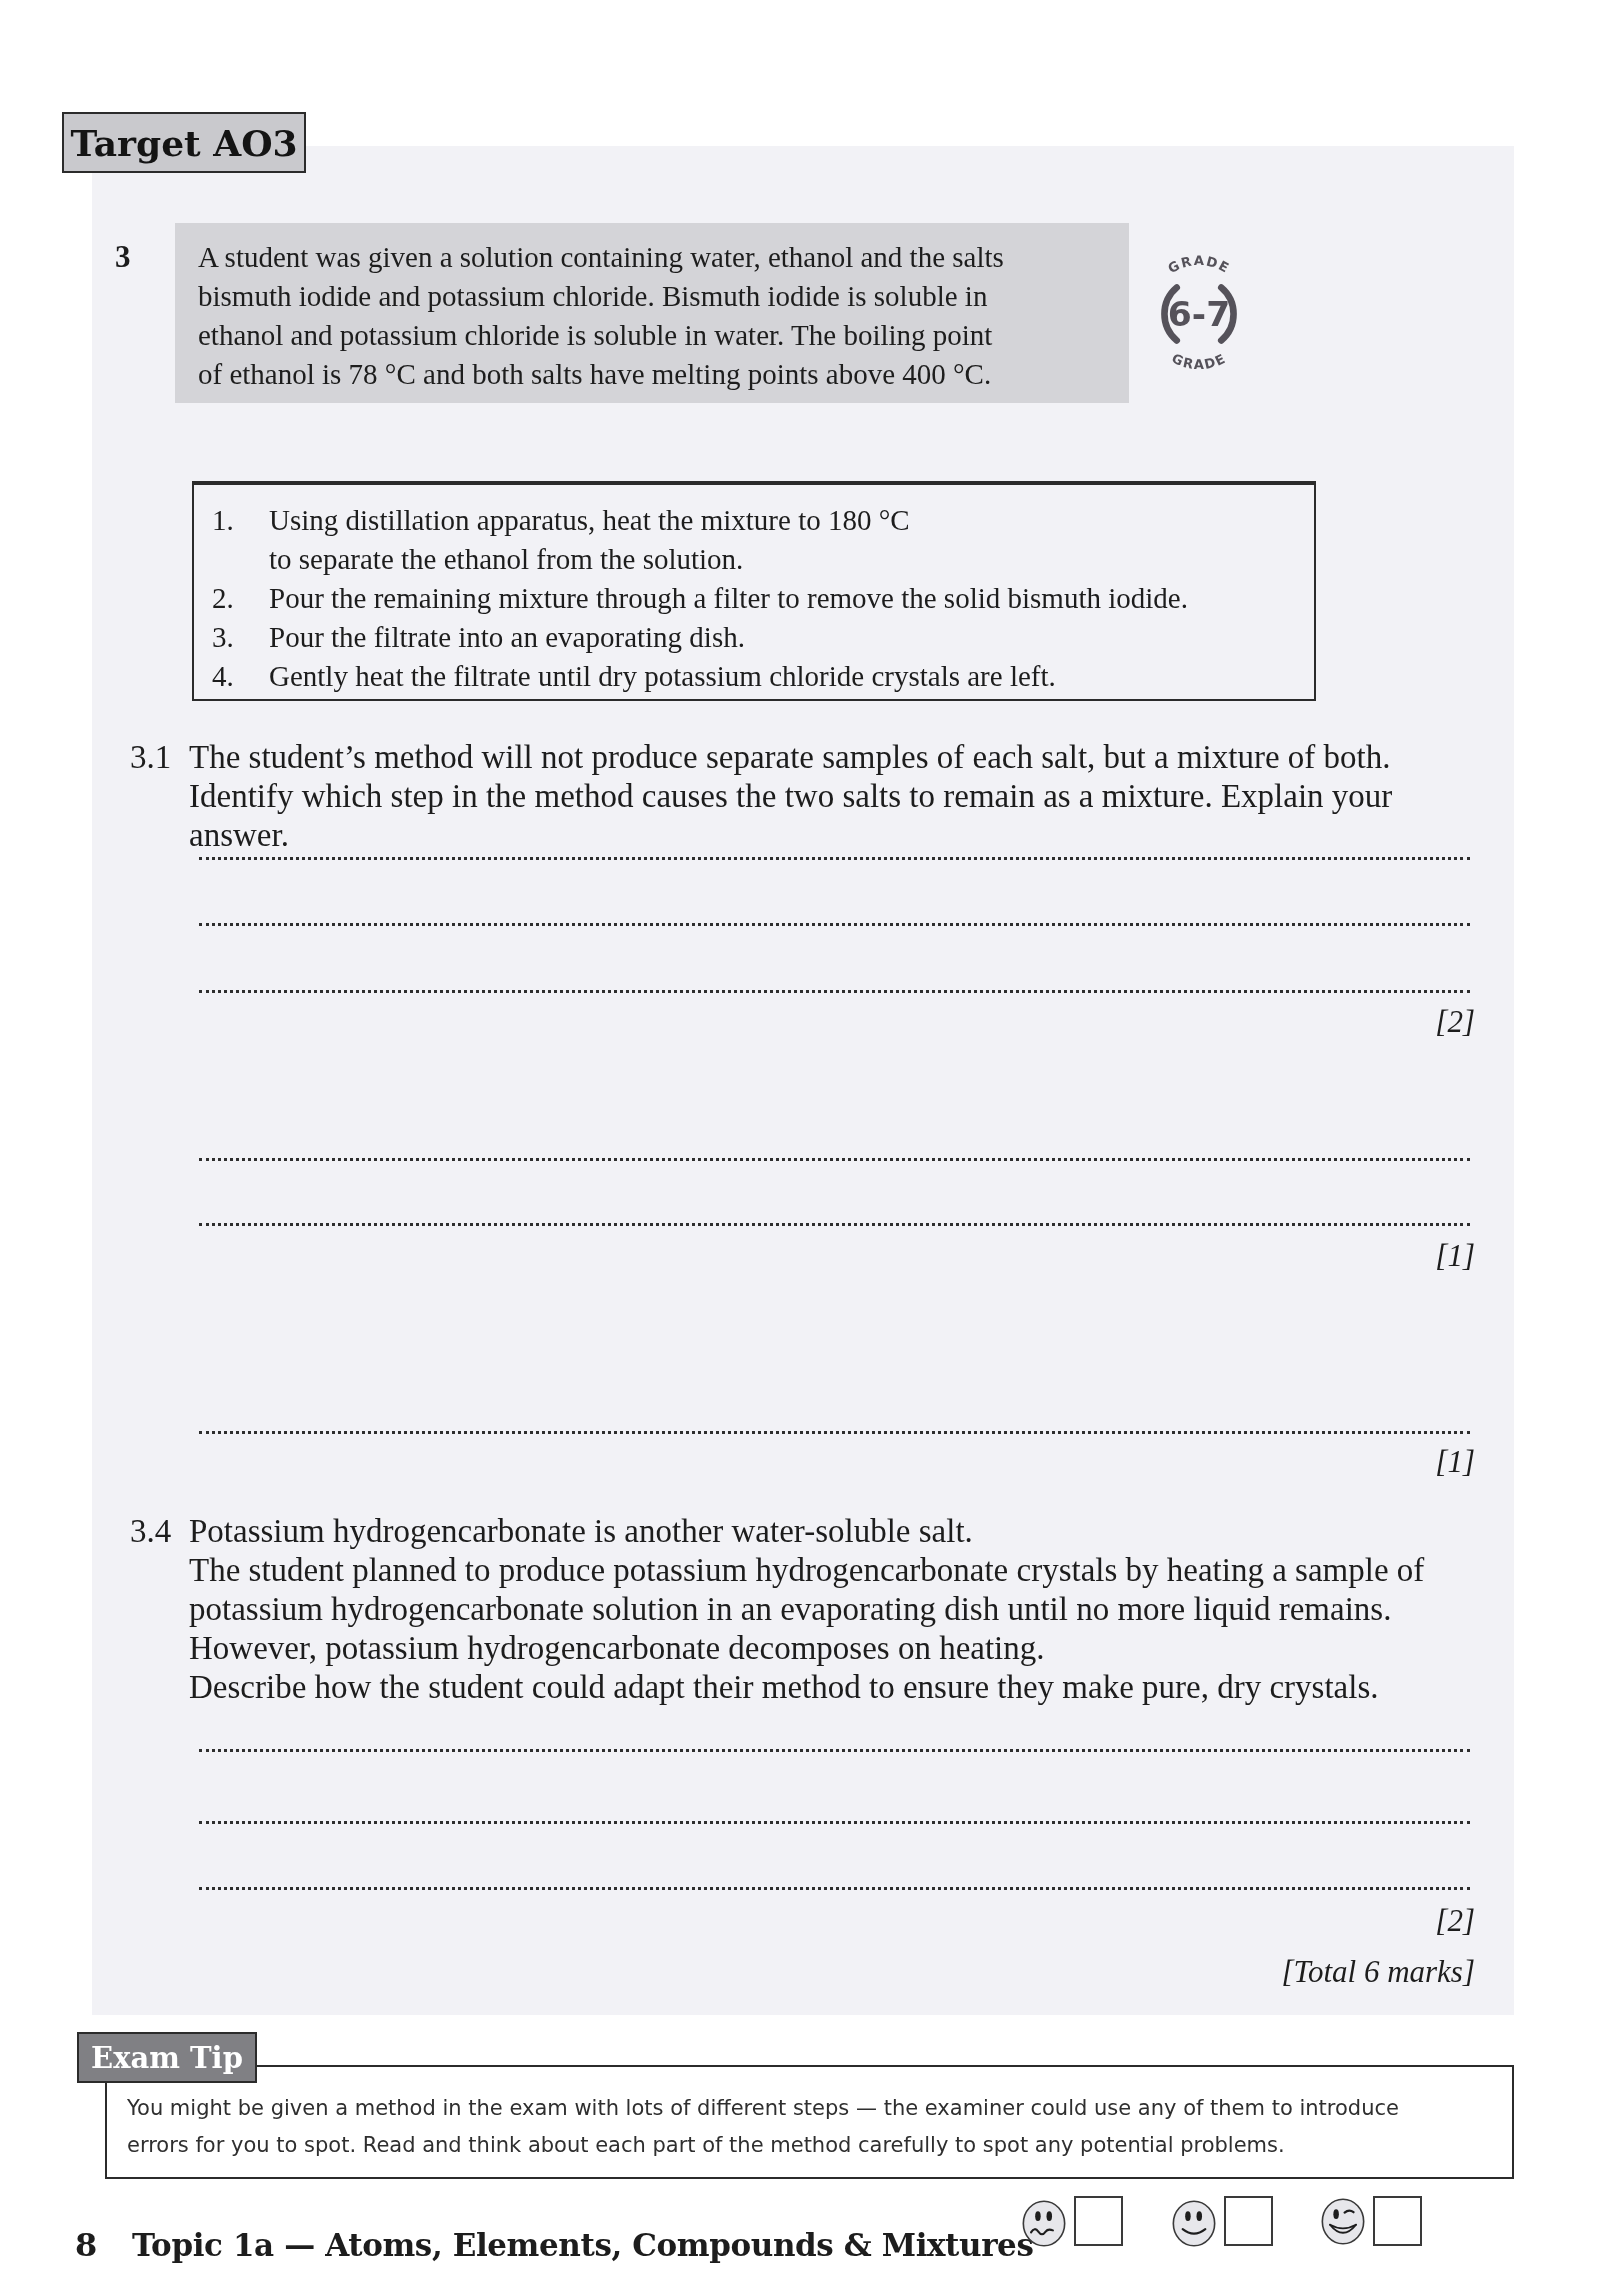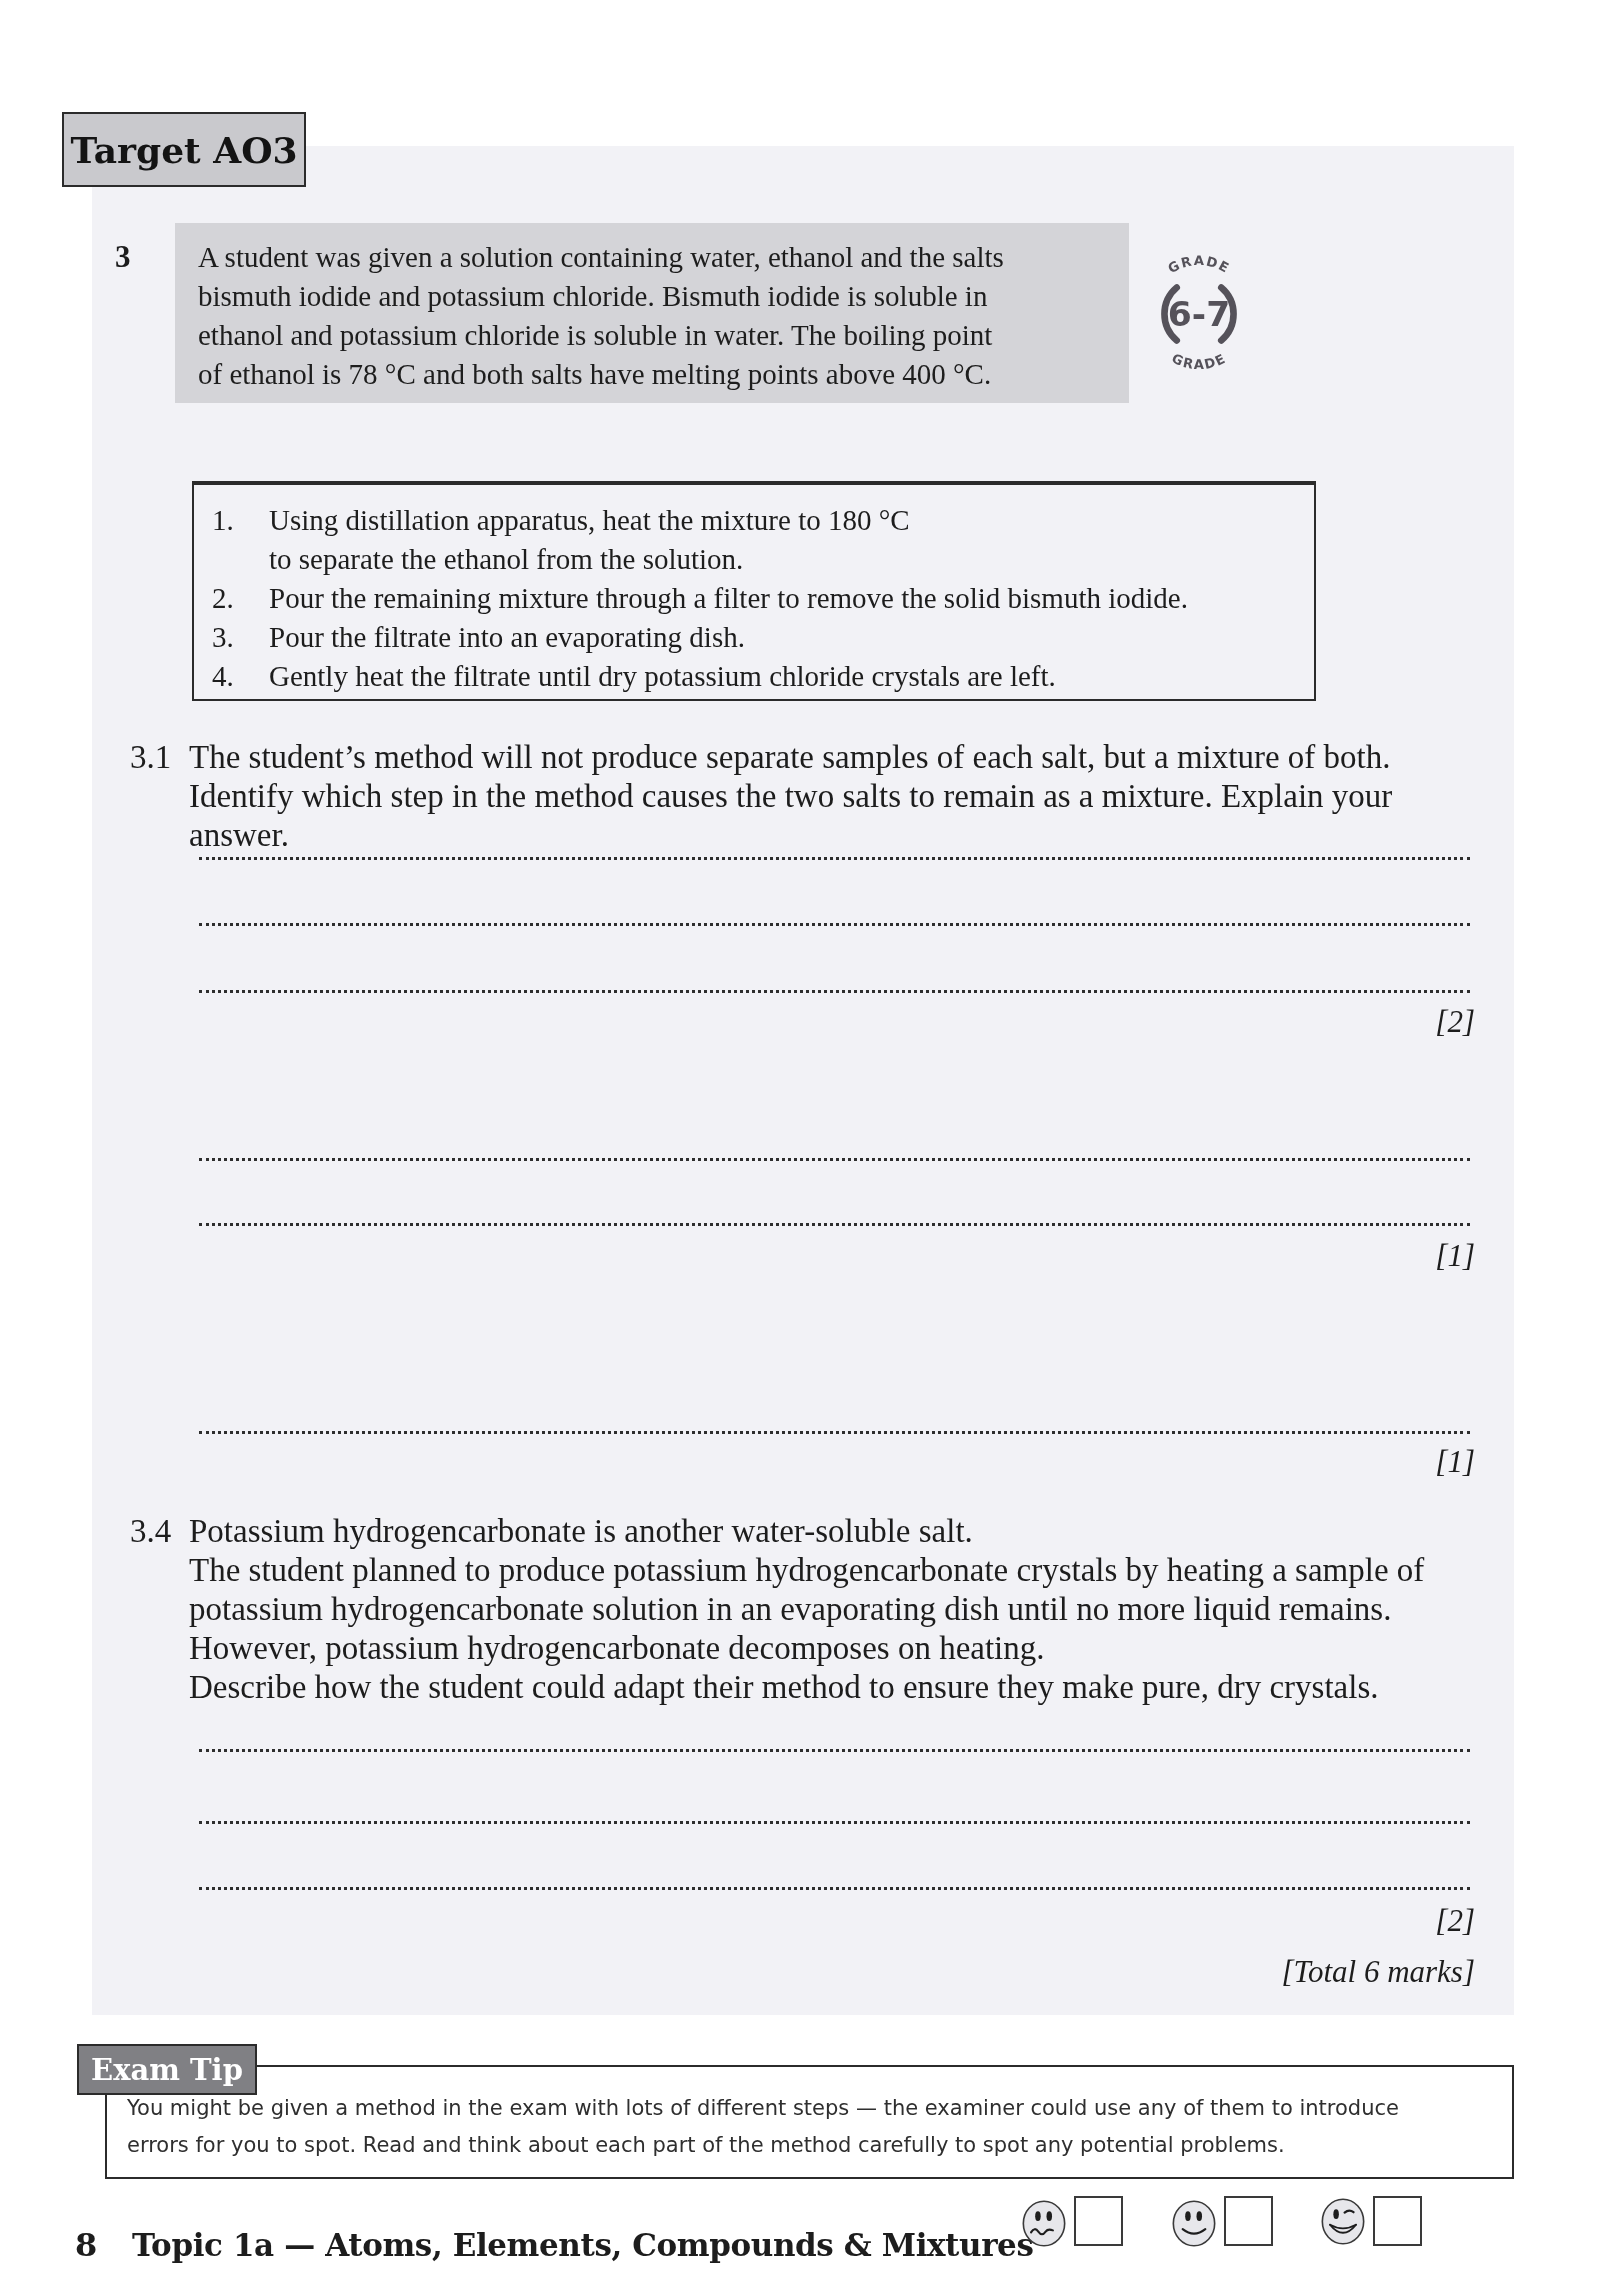--- a/index.html
+++ b/index.html
@@ -1,40 +1,40 @@
 <!DOCTYPE html>
 <html style="font-size:13px"><head>
 <meta charset="utf-8">
 <style>
   html,body{margin:0;padding:0;background:#ffffff;}
   .page{position:relative;width:1623px;height:2295px;background:#ffffff;overflow:hidden;
         font-family:"Liberation Serif", serif;color:#1d1d1d;}
   .panel{position:absolute;left:92px;top:146px;width:1422px;height:1869px;background:#f2f2f6;}
-  .target-box{position:absolute;left:62px;top:112px;width:244px;height:75px;background:#c9c9cd;
+  .target-box{position:absolute;left:62px;top:112px;width:244px;height:61px;background:#c9c9cd;
         border:2.4px solid #2b2b2b;box-sizing:border-box;display:flex;align-items:center;justify-content:center;
         font-family:"DejaVu Serif", serif;font-weight:bold;font-size:36px;color:#141414;z-index:3;}
   .q-num{position:absolute;left:115px;top:239px;font-size:31px;font-weight:bold;}
   .intro-box{position:absolute;left:175px;top:223px;width:954px;height:180px;background:#d4d4d8;
         box-sizing:border-box;padding:14.6px 0 0 23px;}
   .intro-box p{margin:0;font-size:29px;line-height:39px;white-space:pre-line;}
   .grade-badge{position:absolute;left:1138px;top:253px;width:122px;height:122px;}
   .method-intro{position:absolute;left:188px;top:432px;font-size:29px;}
   .method-box{position:absolute;left:192px;top:481px;width:1124px;height:220px;box-sizing:border-box;
         border:2.4px solid #2b2b2b;border-top-width:4px;padding:16px 0 0 18px;}
   .step{display:flex;font-size:29px;line-height:39px;}
   .step-num{flex:0 0 57px;}
   .step-text{white-space:pre-line;}
   .part{position:absolute;left:130px;display:flex;font-size:33px;line-height:39px;}
   .part-num{flex:0 0 59px;}
   .part-text{white-space:pre-line;width:1298px;}
   .answer-line{position:absolute;left:199px;width:1271px;height:0;border-bottom:3.2px dotted #2e2e2e;}
   .marks{position:absolute;left:199px;width:1276px;text-align:right;font-size:31px;font-style:italic;}
   .tip-label{position:absolute;left:77px;top:2032px;width:180px;height:51px;background:#808084;
         border:2.4px solid #2b2b2b;box-sizing:border-box;display:flex;align-items:center;justify-content:center;
-        font-family:"DejaVu Serif", serif;font-weight:bold;font-size:29px;color:#ffffff;z-index:3;margin-top:12px;}
+        font-family:"DejaVu Serif", serif;font-weight:bold;font-size:29px;color:#ffffff;z-index:3;}
   .tip-box{position:absolute;left:105px;top:2065px;width:1409px;height:114px;background:#ffffff;
         border:2.4px solid #2b2b2b;box-sizing:border-box;padding:23px 14px 0 20px;z-index:2;}
   .tip-box p{margin:0;font-family:"DejaVu Sans", sans-serif;font-size:21px;line-height:37px;
         color:#2f2f2f;white-space:pre-line;}
   .footer-num{position:absolute;left:75px;top:2226px;font-family:"DejaVu Serif", serif;
         font-weight:bold;font-size:32px;}
   .footer-topic{position:absolute;left:132px;top:2227px;font-family:"DejaVu Serif", serif;
         font-weight:bold;font-size:31px;letter-spacing:-0.4px;}
   .face{position:absolute;width:44px;height:47px;}
   .tickbox{position:absolute;width:49px;height:50px;background:#ffffff;border:2.4px solid #3a3a3a;box-sizing:border-box;}

